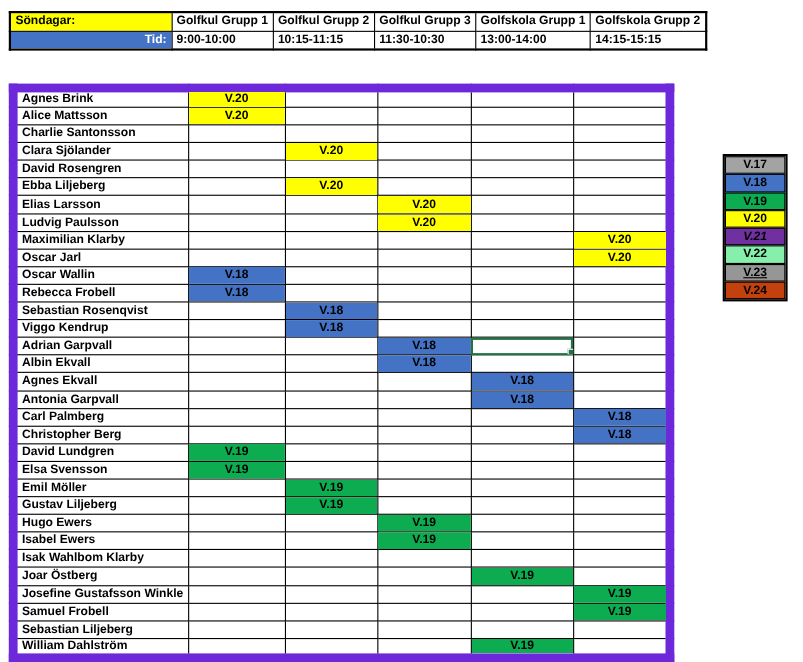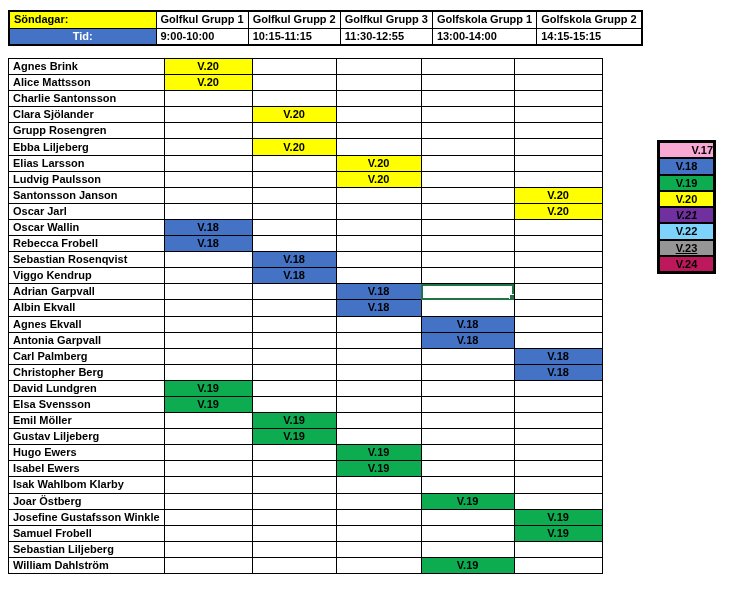--- a/index.html
+++ b/index.html
@@ -18,24 +18,24 @@
     color: #000;
     padding: 0 4px;
     white-space: nowrap;
     overflow: hidden;
     box-sizing: border-box;
   }
 
   .header-grid { position: absolute; left: 8px; top: 10px; border: 2px solid #000; }
   .header-grid td { height: 17px; line-height: 15px; }
   .days-cell  { text-align: left; }
-  .time-cell  { text-align: center; color: #fff; }
+  .time-cell  { text-align: right; color: #fff; }
   .ghead, .gtime { text-align: left; background: #fff; }
 
-  .main-grid { position: absolute; left: 8px; top: 58px; border: 1px solid #6d28d9; }
+  .main-grid { position: absolute; left: 8px; top: 76px; border: 8px solid #6d28d9; }
   .main-grid td { height: 16.1px; line-height: 13px; }
   .name-cell { text-align: left; background: #fff; }
   .sched-cell { text-align: center; position: relative; }
 
   .selected { outline: 2px solid #217346; outline-offset: -2px; }
   .selected::after {
     content: "";
     position: absolute;
     right: -1px; bottom: -1px;
     width: 4px; height: 4px;
@@ -84,21 +84,21 @@
       <td class="ghead">Golfkul Grupp 1</td>
           <td class="ghead">Golfkul Grupp 2</td>
           <td class="ghead">Golfkul Grupp 3</td>
           <td class="ghead">Golfskola Grupp 1</td>
           <td class="ghead">Golfskola Grupp 2</td>
         </tr>
       <tr id="time-row">
         <td class="time-cell" style="background: rgb(68, 114, 196); color: rgb(255, 255, 255);">Tid:</td>
       <td class="gtime">9:00-10:00</td>
           <td class="gtime">10:15-11:15</td>
-          <td class="gtime">11:30-12:55</td>
+          <td class="gtime">11:30-10:30</td>
           <td class="gtime">13:00-14:00</td>
           <td class="gtime">14:15-15:15</td>
         </tr>
     </tbody>
   </table>
 
   <table class="main-grid">
     <colgroup>
       <col class="c-name">
         <col class="c-g1">
@@ -134,21 +134,21 @@
         </tr>
         <tr>
           <td class="name-cell">Clara Sjölander</td>
           <td class="sched-cell"></td>
           <td class="sched-cell" style="background: rgb(255, 255, 0);">V.20</td>
           <td class="sched-cell"></td>
           <td class="sched-cell"></td>
           <td class="sched-cell"></td>
         </tr>
         <tr>
-          <td class="name-cell">Grupp Rosengren</td>
+          <td class="name-cell">David Rosengren</td>
           <td class="sched-cell"></td>
           <td class="sched-cell"></td>
           <td class="sched-cell"></td>
           <td class="sched-cell"></td>
           <td class="sched-cell"></td>
         </tr>
         <tr>
           <td class="name-cell">Ebba Liljeberg</td>
           <td class="sched-cell"></td>
           <td class="sched-cell" style="background: rgb(255, 255, 0);">V.20</td>
@@ -166,21 +166,21 @@
         </tr>
         <tr>
           <td class="name-cell">Ludvig Paulsson</td>
           <td class="sched-cell"></td>
           <td class="sched-cell"></td>
           <td class="sched-cell" style="background: rgb(255, 255, 0);">V.20</td>
           <td class="sched-cell"></td>
           <td class="sched-cell"></td>
         </tr>
         <tr>
-          <td class="name-cell">Santonsson Janson</td>
+          <td class="name-cell">Maximilian Klarby</td>
           <td class="sched-cell"></td>
           <td class="sched-cell"></td>
           <td class="sched-cell"></td>
           <td class="sched-cell"></td>
           <td class="sched-cell" style="background: rgb(255, 255, 0);">V.20</td>
         </tr>
         <tr>
           <td class="name-cell">Oscar Jarl</td>
           <td class="sched-cell"></td>
           <td class="sched-cell"></td>
@@ -361,23 +361,23 @@
           <td class="sched-cell"></td>
           <td class="sched-cell"></td>
           <td class="sched-cell"></td>
           <td class="sched-cell" style="background: rgb(14, 172, 80);">V.19</td>
           <td class="sched-cell"></td>
         </tr>
       </tbody>
   </table>
 
   <div class="legend" id="legend-box">
-      <div class="legend-cell" style="background: #f9a8d4; text-align: right;">V.17</div>
+      <div class="legend-cell" style="background: #a3a3a3;">V.17</div>
       <div class="legend-cell" style="background: rgb(68, 114, 196);">V.18</div>
       <div class="legend-cell" style="background: rgb(14, 172, 80);">V.19</div>
       <div class="legend-cell" style="background: rgb(255, 255, 0);">V.20</div>
       <div class="legend-cell" style="background: rgb(112, 48, 160); font-style: italic;">V.21</div>
-      <div class="legend-cell" style="background: #7dd3fc;">V.22</div>
+      <div class="legend-cell" style="background: #86efac;">V.22</div>
       <div class="legend-cell" style="background: rgb(150, 150, 150); text-decoration: underline;">V.23</div>
-      <div class="legend-cell" style="background: #be185d;">V.24</div>
+      <div class="legend-cell" style="background: #c2410c;">V.24</div>
     </div>
 
 </div>
 
 </body></html>

